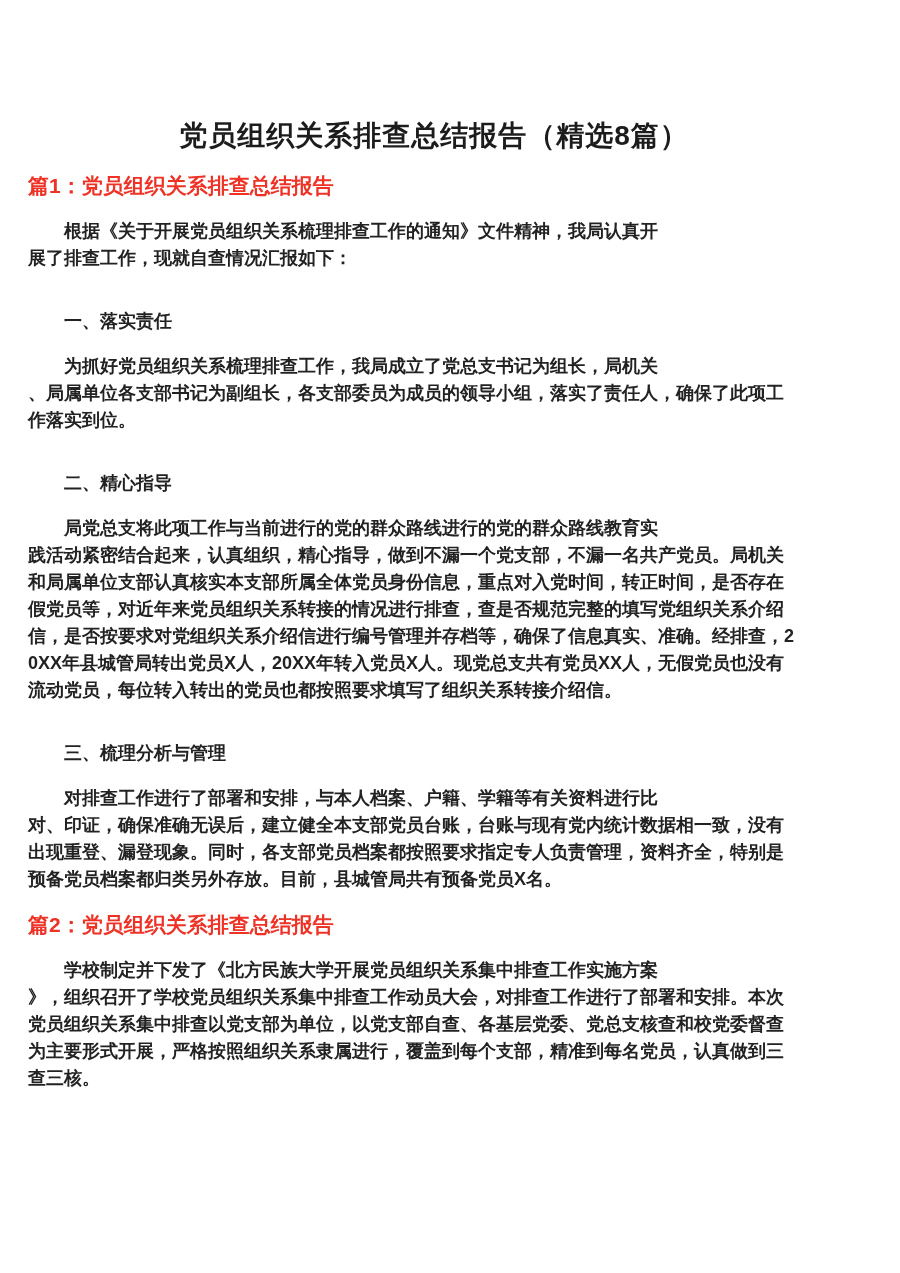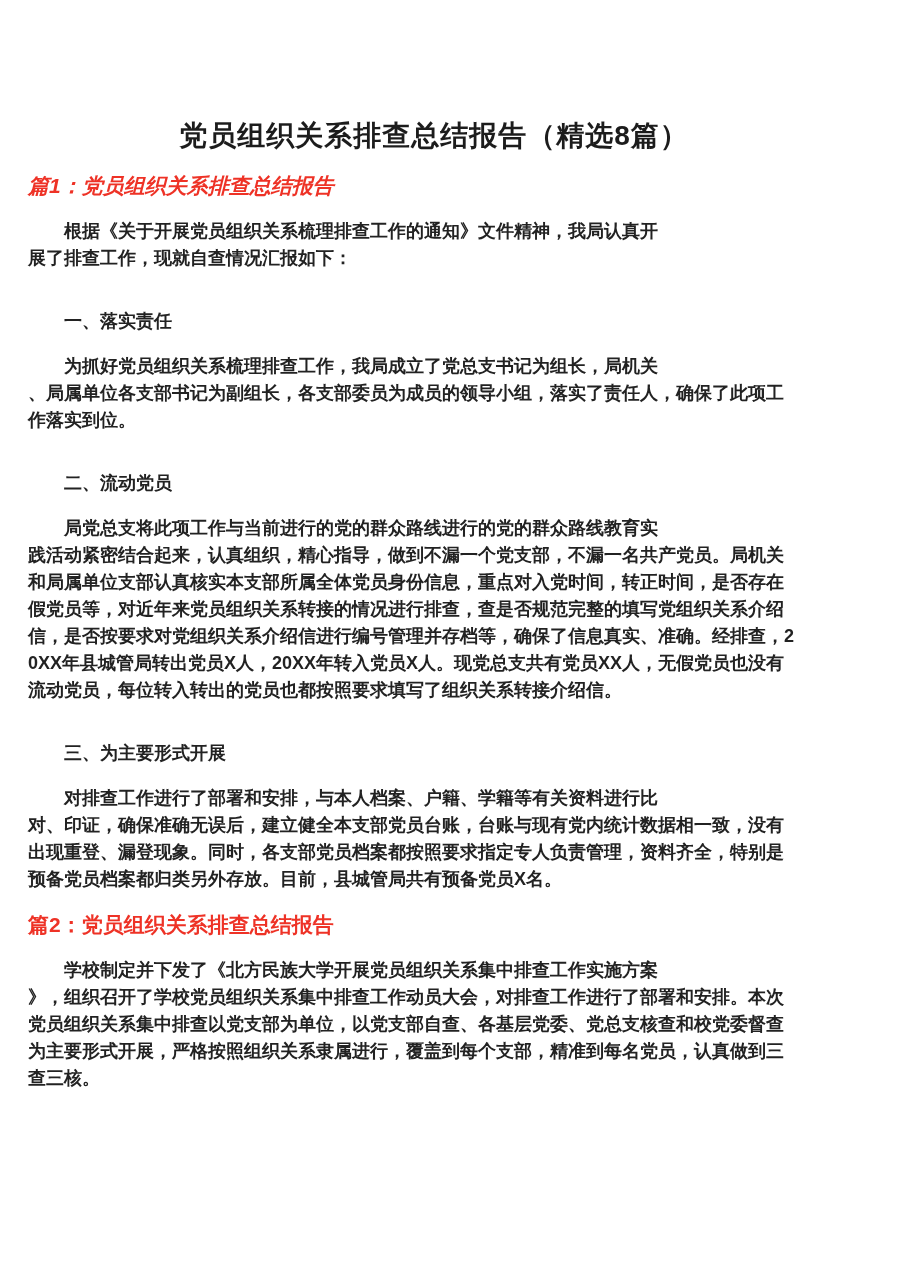--- a/index.html
+++ b/index.html
@@ -55,36 +55,36 @@
     word-break: break-all;
   }
 </style>
 </head>
 <body>
 
 <div class="page">
   <h1 class="doc-title">党员组织关系排查总结报告（精选8篇）</h1>
   <div id="doc-body">
       <section>
-        <h2 class="section-heading" style="color: rgb(238, 50, 38); font-style: italic;">篇1：党员组织关系排查总结报告</h2>
+        <h2 class="section-heading" style="color: rgb(238, 50, 38);">篇1：党员组织关系排查总结报告</h2>
         <p class="para">根据《关于开展党员组织关系梳理排查工作的通知》文件精神，我局认真开
 展了排查工作，现就自查情况汇报如下：</p>
         <h3 class="subheading">一、落实责任</h3>
         <p class="para">为抓好党员组织关系梳理排查工作，我局成立了党总支书记为组长，局机关
 、局属单位各支部书记为副组长，各支部委员为成员的领导小组，落实了责任人，确保了此项工
 作落实到位。</p>
-        <h3 class="subheading">二、流动党员</h3>
+        <h3 class="subheading">二、精心指导</h3>
         <p class="para">局党总支将此项工作与当前进行的党的群众路线进行的党的群众路线教育实
 践活动紧密结合起来，认真组织，精心指导，做到不漏一个党支部，不漏一名共产党员。局机关
 和局属单位支部认真核实本支部所属全体党员身份信息，重点对入党时间，转正时间，是否存在
 假党员等，对近年来党员组织关系转接的情况进行排查，查是否规范完整的填写党组织关系介绍
 信，是否按要求对党组织关系介绍信进行编号管理并存档等，确保了信息真实、准确。经排查，2
 0XX年县城管局转出党员X人，20XX年转入党员X人。现党总支共有党员XX人，无假党员也没有
 流动党员，每位转入转出的党员也都按照要求填写了组织关系转接介绍信。</p>
-        <h3 class="subheading">三、为主要形式开展</h3>
+        <h3 class="subheading">三、梳理分析与管理</h3>
         <p class="para">对排查工作进行了部署和安排，与本人档案、户籍、学籍等有关资料进行比
 对、印证，确保准确无误后，建立健全本支部党员台账，台账与现有党内统计数据相一致，没有
 出现重登、漏登现象。同时，各支部党员档案都按照要求指定专人负责管理，资料齐全，特别是
 预备党员档案都归类另外存放。目前，县城管局共有预备党员X名。</p>
       </section>
       <section>
         <h2 class="section-heading" style="color: rgb(238, 50, 38);">篇2：党员组织关系排查总结报告</h2>
         <p class="para">学校制定并下发了《北方民族大学开展党员组织关系集中排查工作实施方案
 》，组织召开了学校党员组织关系集中排查工作动员大会，对排查工作进行了部署和安排。本次
 党员组织关系集中排查以党支部为单位，以党支部自查、各基层党委、党总支核查和校党委督查

